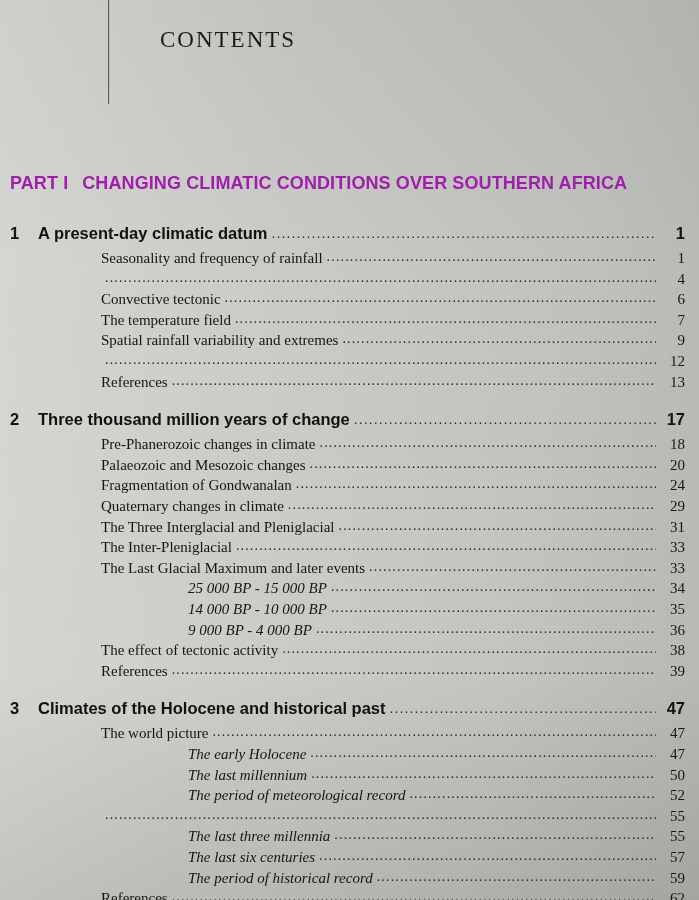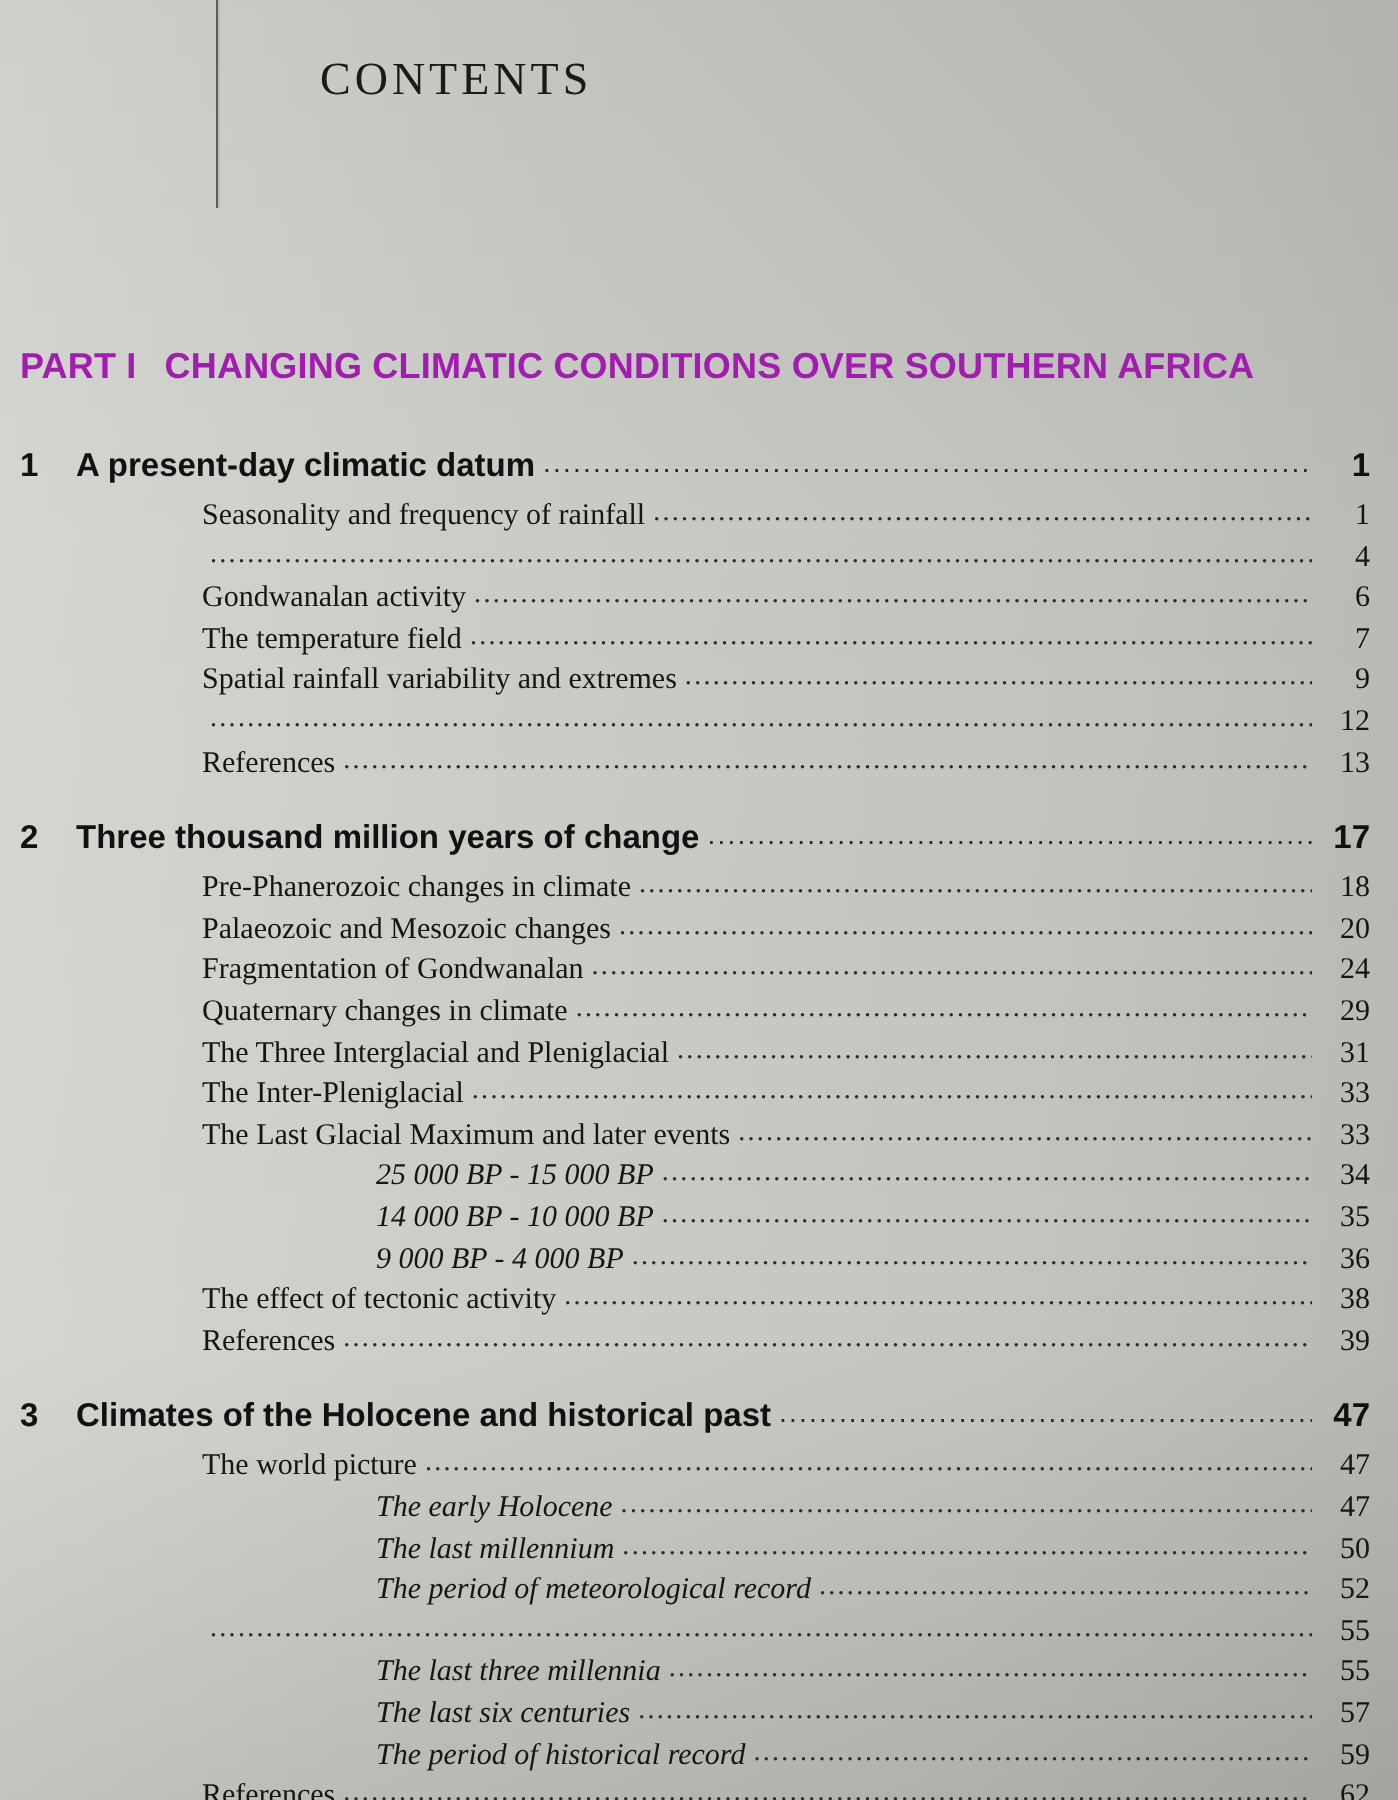--- a/index.html
+++ b/index.html
@@ -86,21 +86,21 @@
     position: absolute;
     left: 10px;
     top: 0;
   }
   .chapter-title-wrap {
     position: absolute;
     left: 38px;
     right: 14px;
     top: 0;
     display: flex;
-    align-items: flex-start;
+    align-items: center;
   }
   .chapter-title {
     white-space: nowrap;
   }
   .dots {
     flex: 1 1 auto;
     overflow: hidden;
     white-space: nowrap;
     margin: 0 3px 0 4px;
     font-weight: normal;
@@ -180,21 +180,21 @@
             </div>
           </div>
           <div class="entry">
             <div class="entry-inner">
               <span class="dots">...............................................................................................................................................................</span>
               <span class="entry-page">4</span>
             </div>
           </div>
           <div class="entry">
             <div class="entry-inner">
-              <span class="entry-text">Gondwanalan activity</span>
+              <span class="entry-text">Convective tectonic</span>
               <span class="dots">...............................................................................................................................................................</span>
               <span class="entry-page">6</span>
             </div>
           </div>
           <div class="entry">
             <div class="entry-inner">
               <span class="entry-text">The temperature field</span>
               <span class="dots">...............................................................................................................................................................</span>
               <span class="entry-page">7</span>
             </div>

